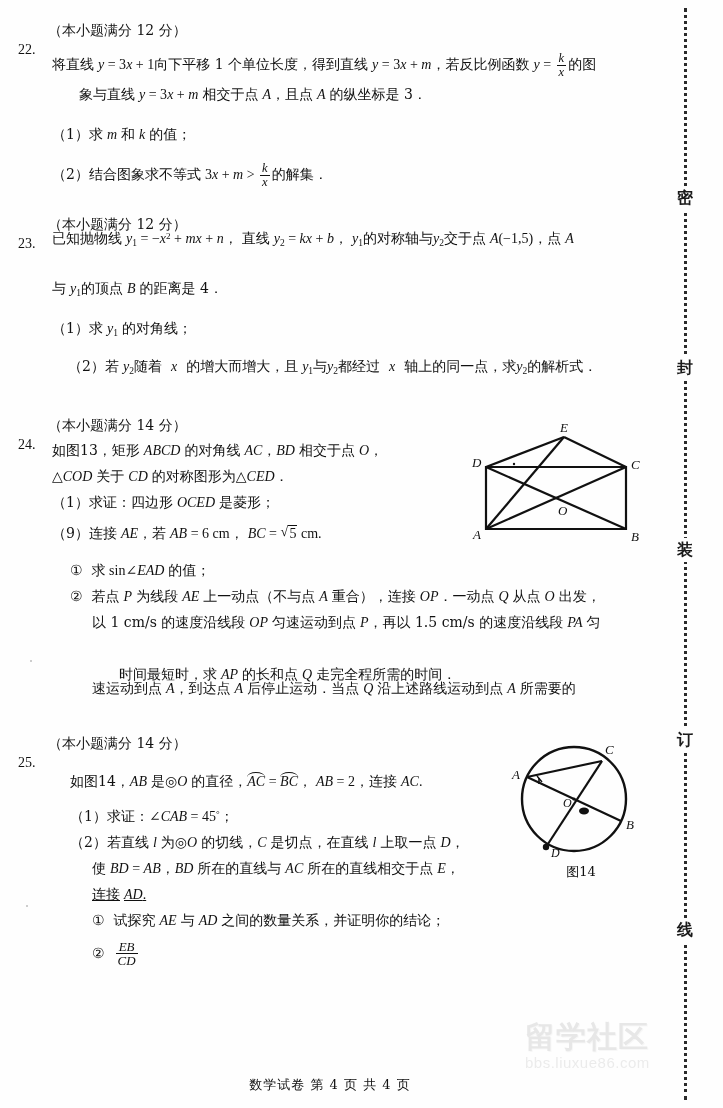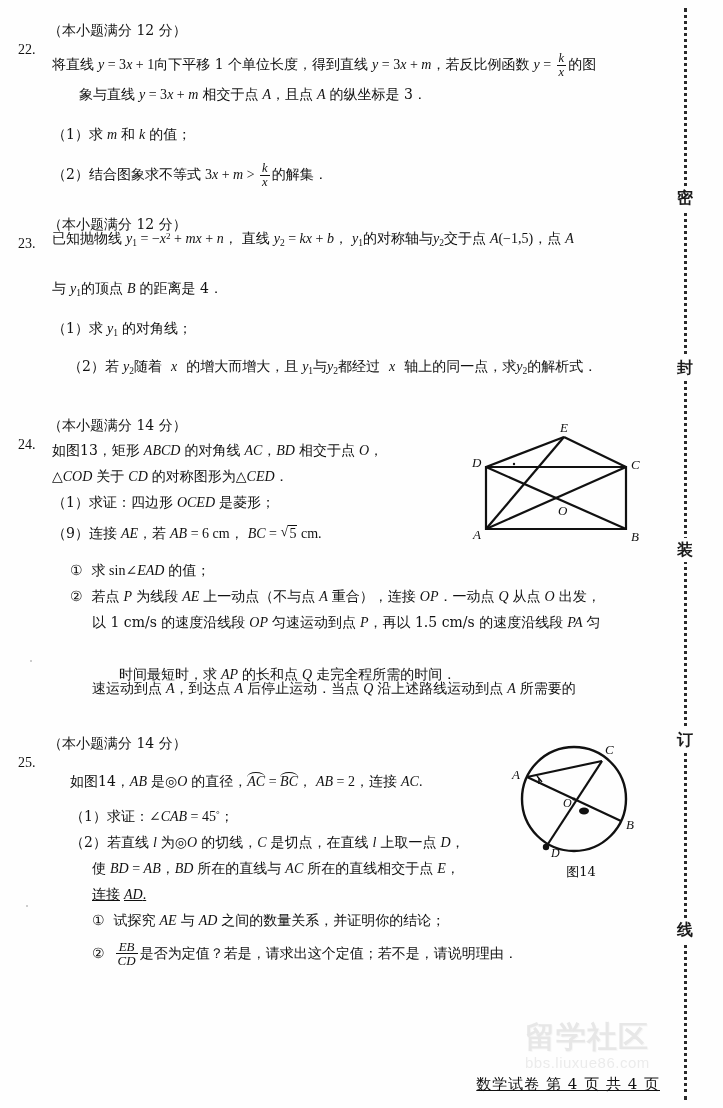--- a/index.html
+++ b/index.html
@@ -89,24 +89,23 @@
 
   
   .fig{position:absolute;}
   .figcap{
     position:absolute;text-align:center;width:100%;
     font-size:13px;font-family:"DejaVu Serif","Liberation Serif",serif;
   }
 
   
   .footer{
-    position:absolute;left:0;bottom:14px;width:660px;text-align:right;
-    font-size:15px;font-family:"DejaVu Serif","Liberation Serif",serif;
+    position:absolute;left:0;bottom:14px;width:660px;text-align:center;
+    font-size:13px;font-family:"DejaVu Serif","Liberation Serif",serif;
     letter-spacing:1px;
-    text-decoration:underline;
   }
 
   
   .watermark{
     position:absolute;right:8px;bottom:20px;width:190px;height:66px;
     opacity:.42;
     pointer-events:none;
   }
   .wm-main{
     font-family:"DejaVu Serif",serif;font-size:30px;font-weight:700;
@@ -237,21 +236,21 @@
       <div class="ln ind2" style="top:125px;">
         <span class="cn">使</span><span class="sp"></span><span class="mi">BD</span> = <span class="mi">AB</span>，<span class="mi">BD</span><span class="sp"></span><span class="cn">所在的直线与</span><span class="sp"></span><span class="mi">AC</span><span class="sp"></span><span class="cn">所在的直线相交于点</span><span class="sp"></span><span class="mi">E</span>，
       </div>
       <div class="ln ind2" style="top:151px;text-decoration:underline;">
         <span class="cn">连接</span><span class="sp"></span><span class="mi">AD</span>.
       </div>
       <div class="ln ind2" style="top:177px;">
         ①<span class="sp2"></span><span class="cn">试探究</span><span class="sp"></span><span class="mi">AE</span><span class="sp"></span><span class="cn">与</span><span class="sp"></span><span class="mi">AD</span><span class="sp"></span><span class="cn">之间的数量关系，并证明你的结论；</span>
       </div>
       <div class="ln ind2" style="top:205px;">
-        ②<span class="sp2"></span><span class="frac" style="font-size:13px;vertical-align:-0.55em;"><span class="num mi">EB</span><span class="den mi">CD</span></span><span class="cn">是否为定值？若是，请求出这个定值；若不是，请说明理由．</span>
+        ②<span class="sp2"></span><span class="frac" style="font-size:13px;vertical-align:-0.55em;"><span class="num mi">EB</span><span class="den mi">CD</span></span>
       </div>
 
       <div class="fig" style="left:506px;top:2px;width:150px;height:150px;">
         <svg width="150" height="150" viewBox="0 0 150 150">
 
           <circle cx="68" cy="62" r="52" fill="none" stroke="#111" stroke-width="2.4"></circle>
 
           <line x1="21" y1="40" x2="115" y2="84" stroke="#111" stroke-width="2.2"></line>
 
           <line x1="21" y1="40" x2="96" y2="24" stroke="#111" stroke-width="2.2"></line>

